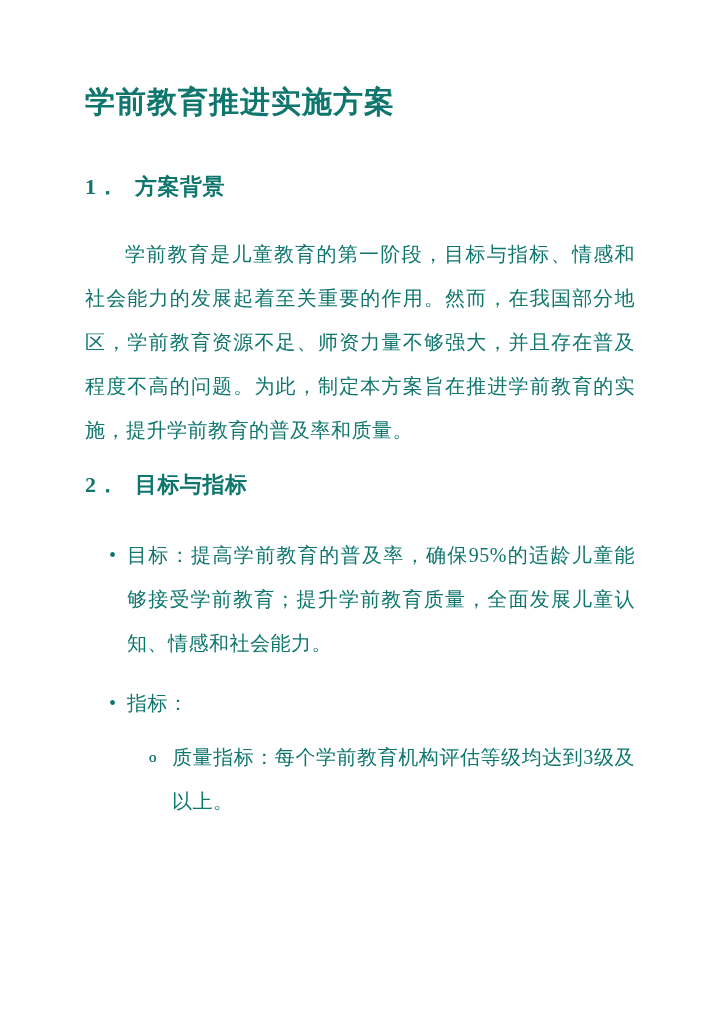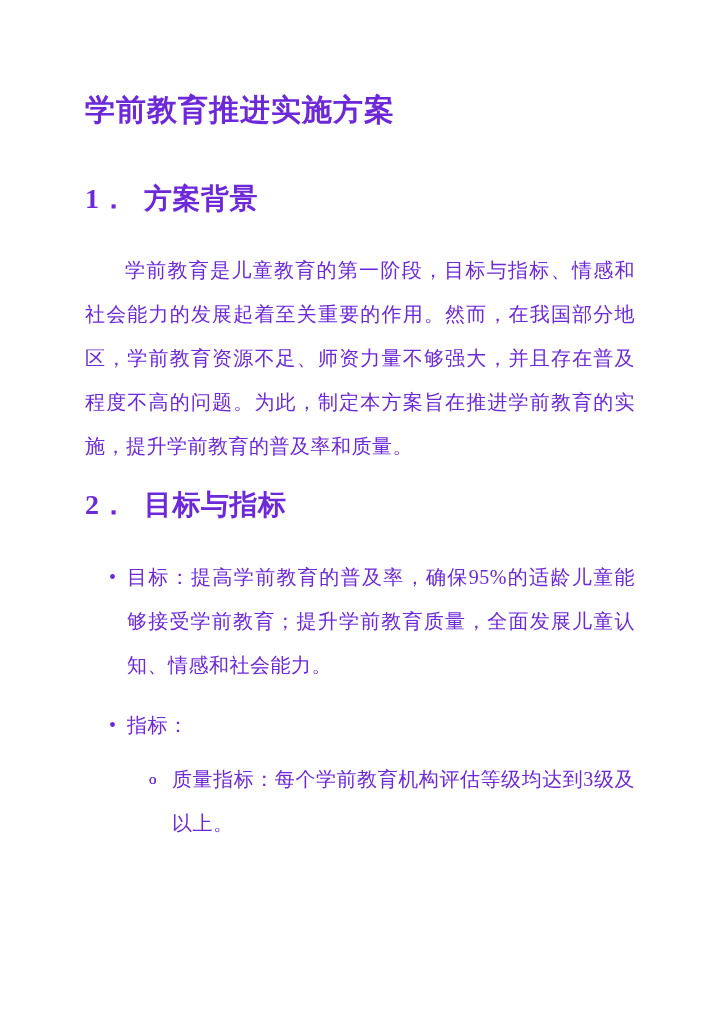--- a/index.html
+++ b/index.html
@@ -6,35 +6,35 @@
     margin: 0;
     padding: 0;
     background: #ffffff;
   }
   .page {
     position: relative;
     width: 720px;
     height: 1017px;
     margin: 0 auto;
     background: #ffffff;
-    color: #6d28d9;
+    color: #0f766e;
     font-family: "Liberation Serif", "DejaVu Serif", serif;
     overflow: hidden;
     box-sizing: border-box;
-    padding: 8px 85px;
+    padding: 0 85px;
   }
   .doc-title {
     margin: 84px 0 0 0;
     font-size: 30px;
     line-height: 1.2;
     font-weight: bold;
     letter-spacing: 1px;
   }
   .section-heading {
-    font-size: 28px;
+    font-size: 22px;
     line-height: 1.2;
     font-weight: bold;
     margin: 0;
     letter-spacing: 0.5px;
   }
   .heading-1 { margin-top: 54px; }
   .heading-2 { margin-top: 20px; }
   .heading-3 { margin-top: 18px; }
   .section-heading .num {
     display: inline-block;

